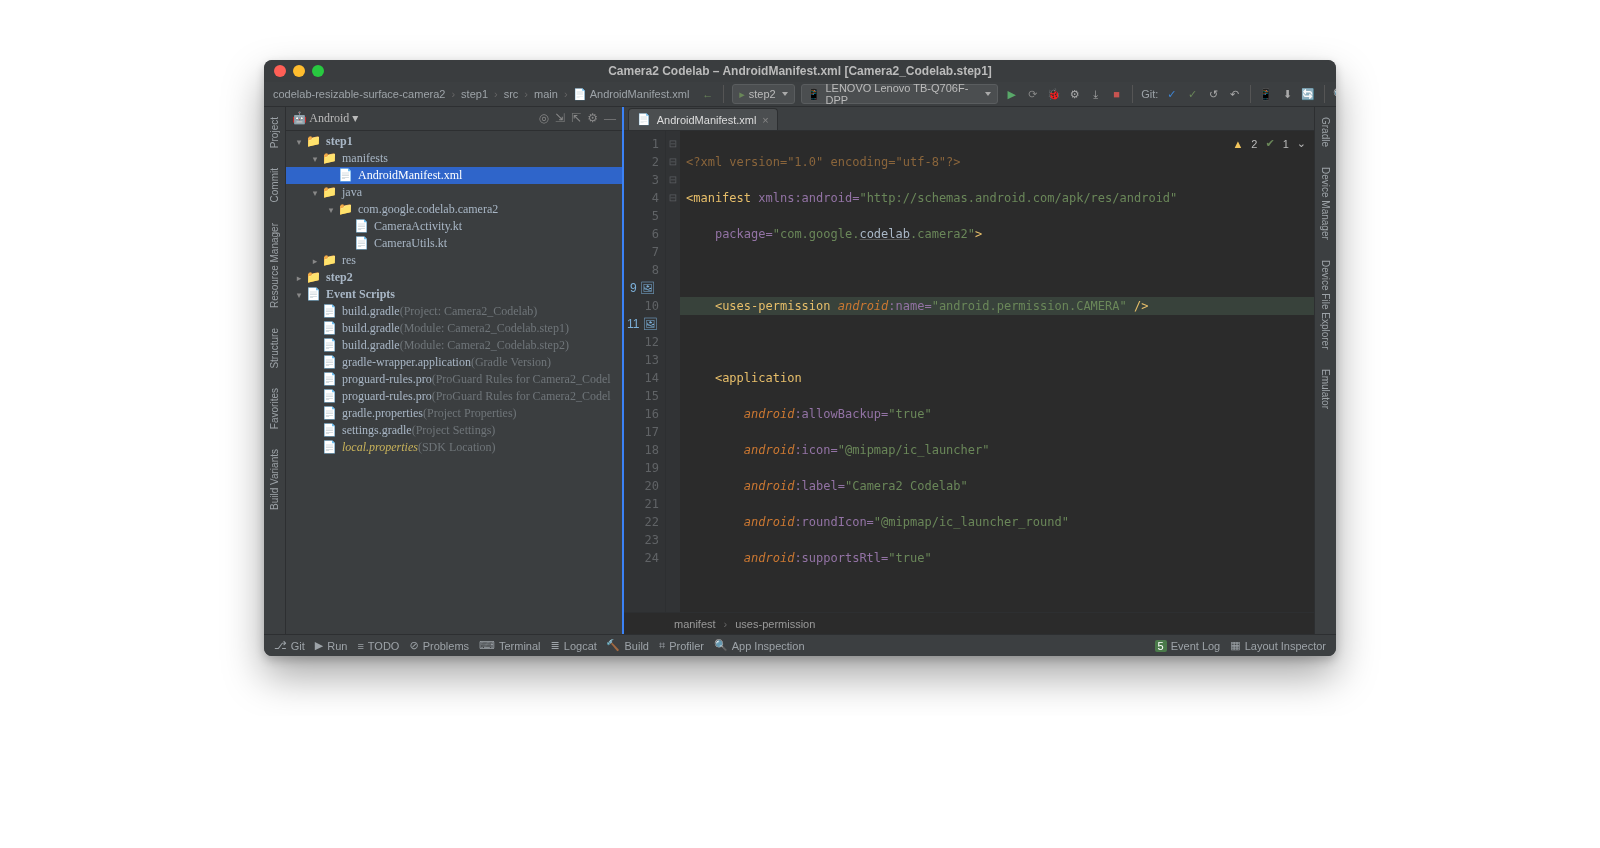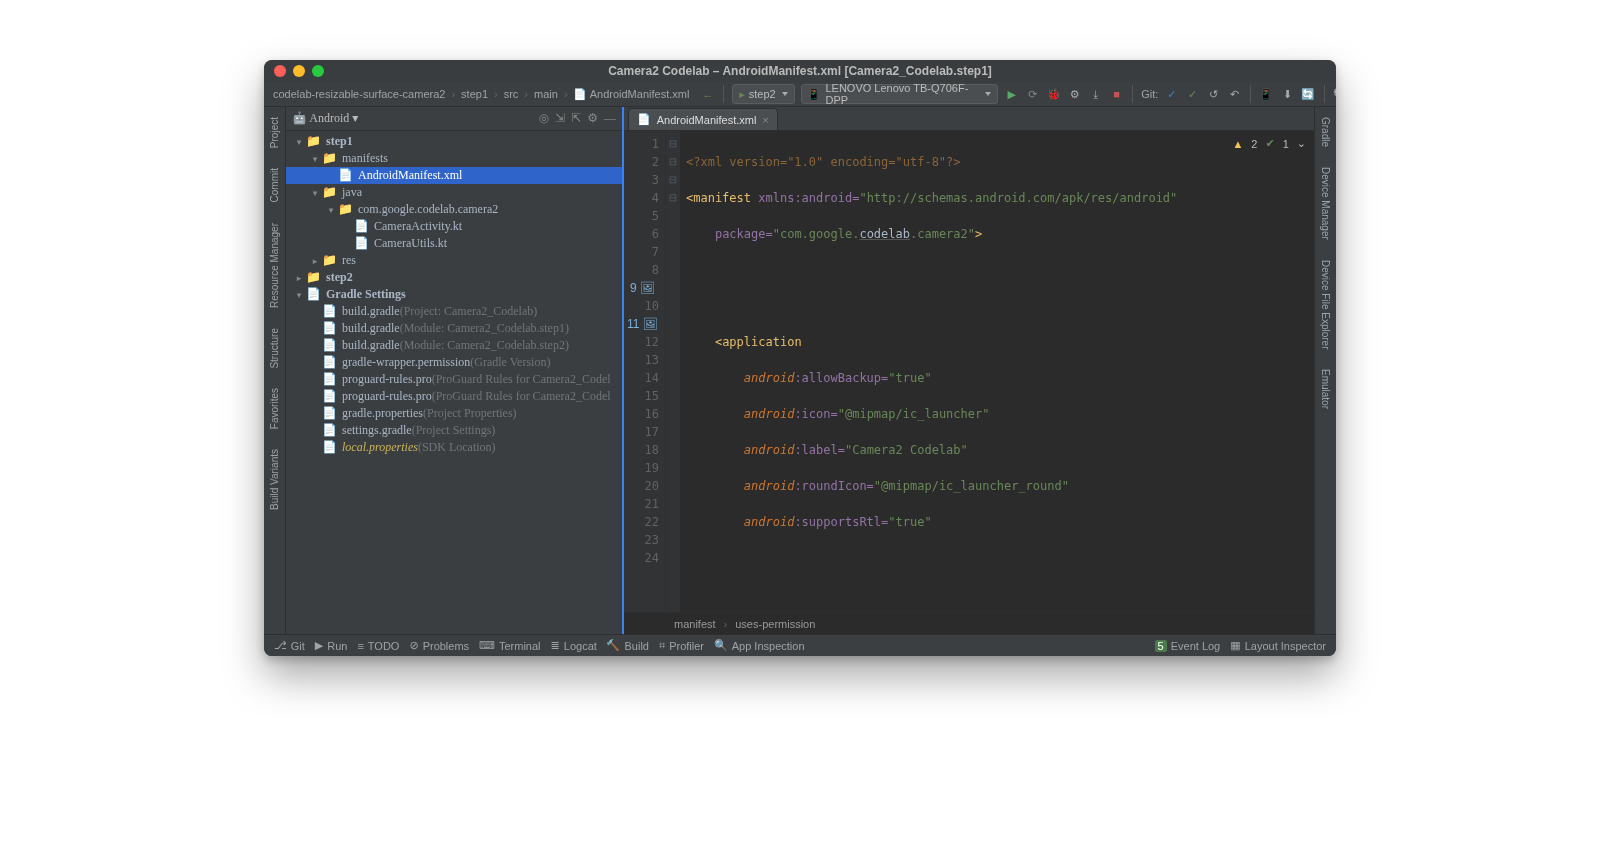--- a/index.html
+++ b/index.html
@@ -372,21 +372,21 @@
             <span>res</span>
           </div>
           <div class="tree-row" style="padding-left: 6px;">
             <span class="twisty">▸</span>
             <span class="ic ic-folder">📁</span>
             <span><b>step2</b></span>
           </div>
           <div class="tree-row" style="padding-left: 6px;">
             <span class="twisty">▾</span>
             <span class="ic ic-gradle">📄</span>
-            <span><b>Gradle Settings</b></span>
+            <span><b>Event Scripts</b></span>
           </div>
           <div class="tree-row" style="padding-left: 22px;">
             <span class="twisty"></span>
             <span class="ic ic-gradle">📄</span>
             <span>build.gradle</span> 
             <span class="hint">(Project: Camera2_Codelab)</span>
           </div>
           <div class="tree-row" style="padding-left: 22px;">
             <span class="twisty"></span>
             <span class="ic ic-gradle">📄</span>
@@ -395,21 +395,21 @@
           </div>
           <div class="tree-row" style="padding-left: 22px;">
             <span class="twisty"></span>
             <span class="ic ic-gradle">📄</span>
             <span>build.gradle</span> 
             <span class="hint">(Module: Camera2_Codelab.step2)</span>
           </div>
           <div class="tree-row" style="padding-left: 22px;">
             <span class="twisty"></span>
             <span class="ic ic-gradle">📄</span>
-            <span>gradle-wrapper.permission</span> 
+            <span>gradle-wrapper.application</span> 
             <span class="hint">(Gradle Version)</span>
           </div>
           <div class="tree-row" style="padding-left: 22px;">
             <span class="twisty"></span>
             <span class="ic ic-gradle">📄</span>
             <span>proguard-rules.pro</span> 
             <span class="hint">(ProGuard Rules for Camera2_Codel</span>
           </div>
           <div class="tree-row" style="padding-left: 22px;">
             <span class="twisty"></span>
@@ -504,20 +504,21 @@
             <div></div>
             <div></div>
             <div></div>
             <div></div>
           </div>
         <div class="code">
 <span class="ln"><span class="xmlhdr">&lt;?xml version="1.0" encoding="utf-8"?&gt;</span></span>
 <span class="ln"><span class="tag">&lt;manifest</span> <span class="attr-k">xmlns:android=</span><span class="str">"http://schemas.android.com/apk/res/android"</span></span>
 <span class="ln">    <span class="attr-k">package=</span><span class="str"><span>"com.google.</span><span class="pkg">codelab</span><span>.camera2"</span></span><span class="tag">&gt;</span></span>
 <span class="ln"></span>
+<span class="ln hl-line">    <span class="tag">&lt;uses-permission</span> <span class="attr-ns">android</span><span class="attr-k">:name=</span><span class="str">"android.permission.CAMERA"</span><span class="tag"> /&gt;</span></span>
 <span class="ln"></span>
 <span class="ln">    <span class="tag">&lt;application</span></span>
 <span class="ln">        <span class="attr-ns">android</span><span class="attr-k">:allowBackup=</span><span class="str">"true"</span></span>
 <span class="ln">        <span class="attr-ns">android</span><span class="attr-k">:icon=</span><span class="str">"@mipmap/ic_launcher"</span></span>
 <span class="ln">        <span class="attr-ns">android</span><span class="attr-k">:label=</span><span class="str">"Camera2 Codelab"</span></span>
 <span class="ln">        <span class="attr-ns">android</span><span class="attr-k">:roundIcon=</span><span class="str">"@mipmap/ic_launcher_round"</span></span>
 <span class="ln">        <span class="attr-ns">android</span><span class="attr-k">:supportsRtl=</span><span class="str">"true"</span></span>
 
 
 

